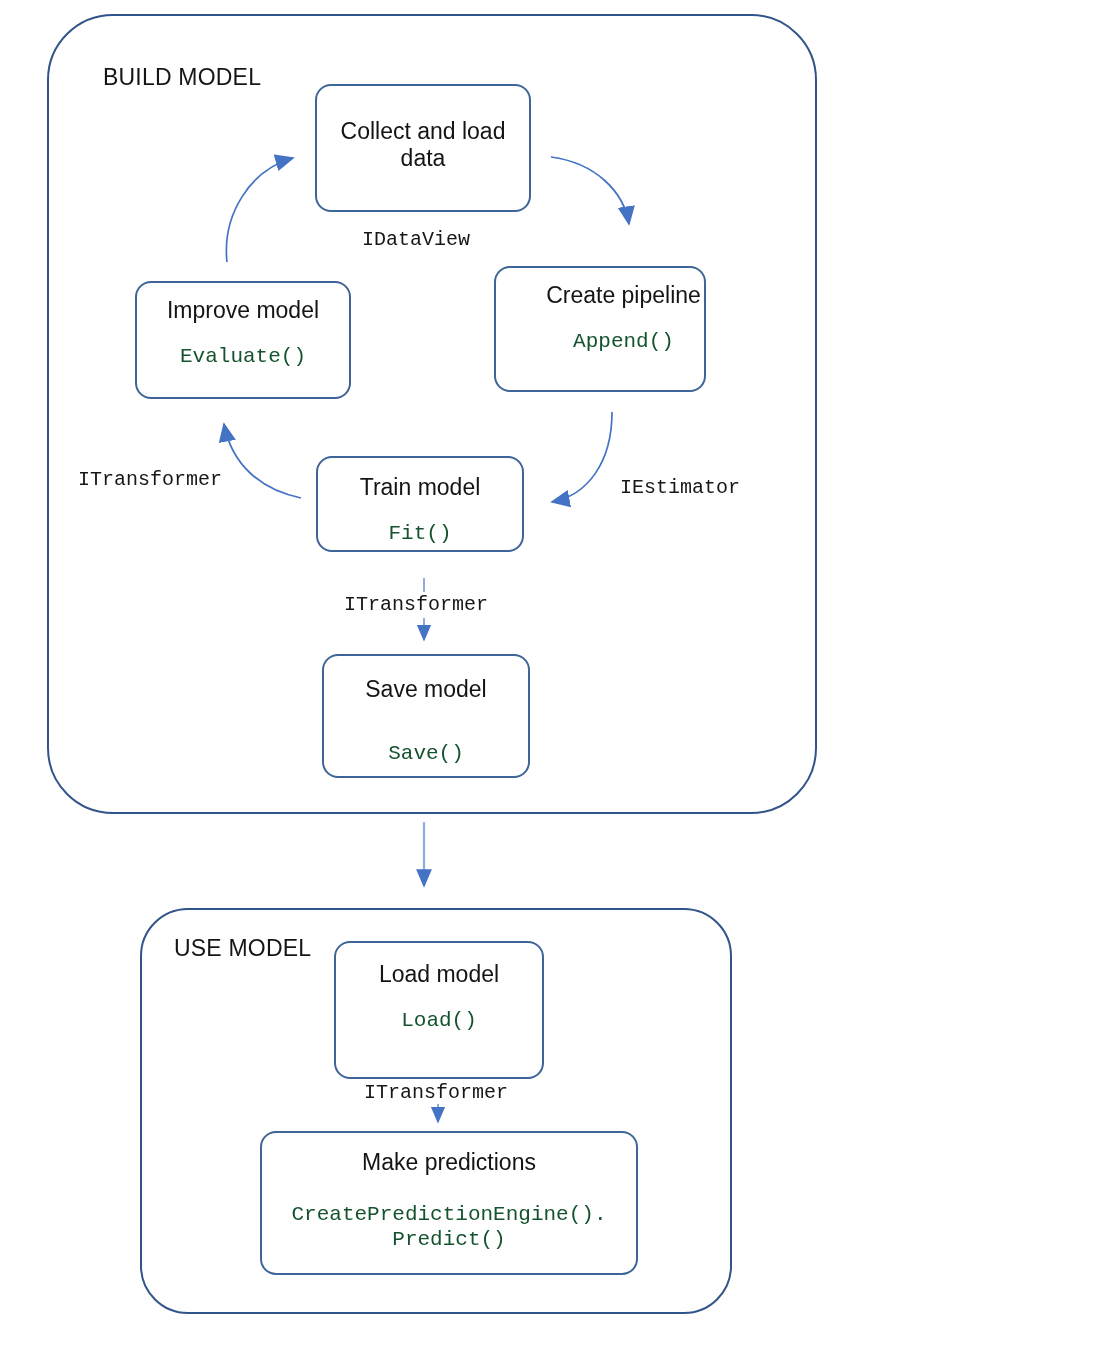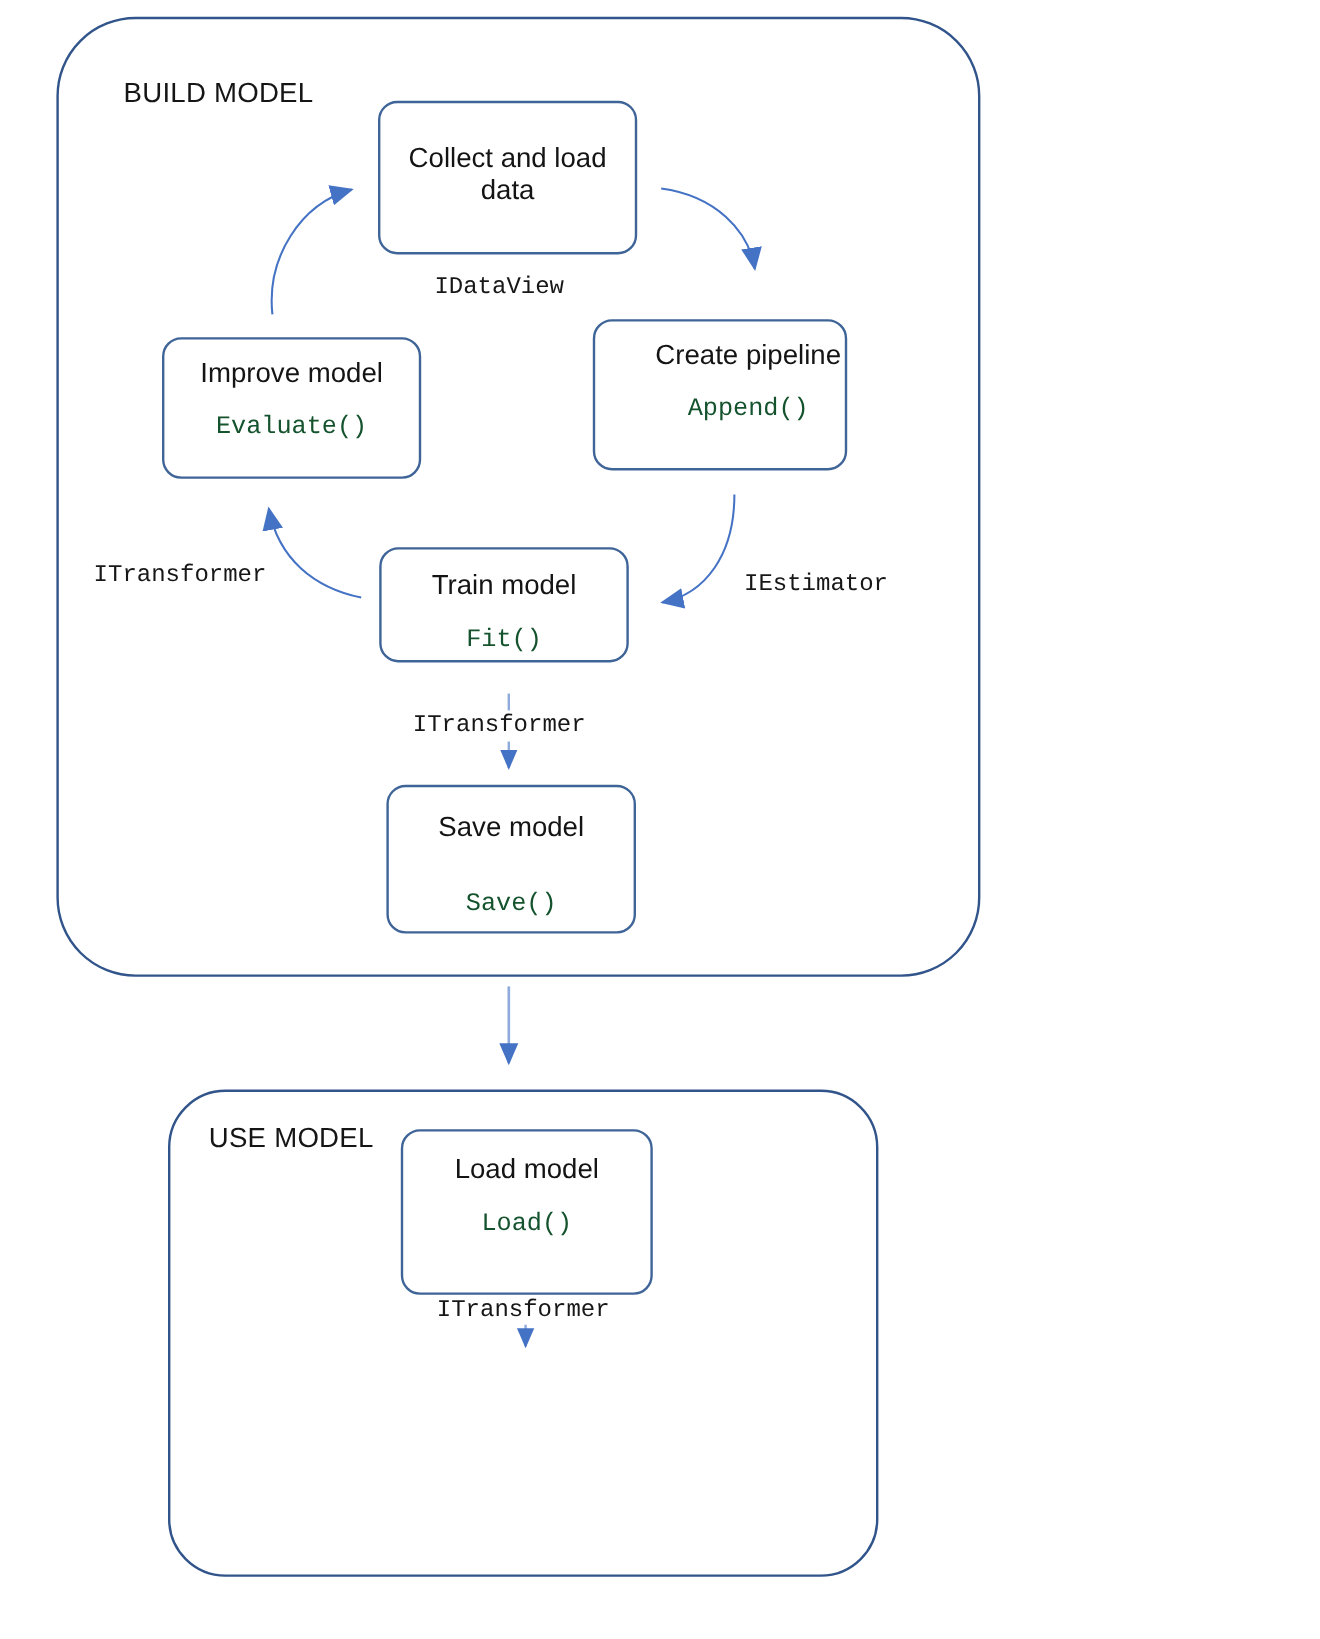--- a/index.html
+++ b/index.html
@@ -178,20 +178,25 @@
   <div class="node" id="node-save">
     <div class="title">Save model</div>
     <div class="api">Save()</div>
   </div>
 
   <div class="node" id="node-load">
     <div class="title">Load model</div>
     <div class="api">Load()</div>
   </div>
 
+  <div class="node" id="node-predict">
+    <div class="title">Make predictions</div>
+    <div class="api">CreatePredictionEngine().
+Predict()</div>
+  </div>
 
   <div class="edge-label" id="lbl-idataview">IDataView</div>
   <div class="edge-label" id="lbl-iestimator">IEstimator</div>
   <div class="edge-label" id="lbl-itransformer-left">ITransformer</div>
   <div class="edge-label" id="lbl-itransformer-train">ITransformer</div>
   <div class="edge-label" id="lbl-itransformer-load">ITransformer</div>
 
 </div>
 
 </body></html>

